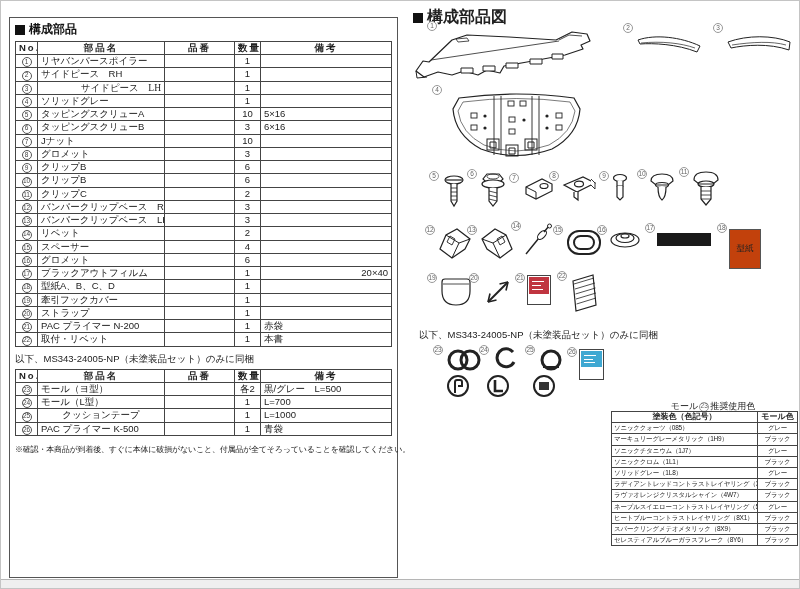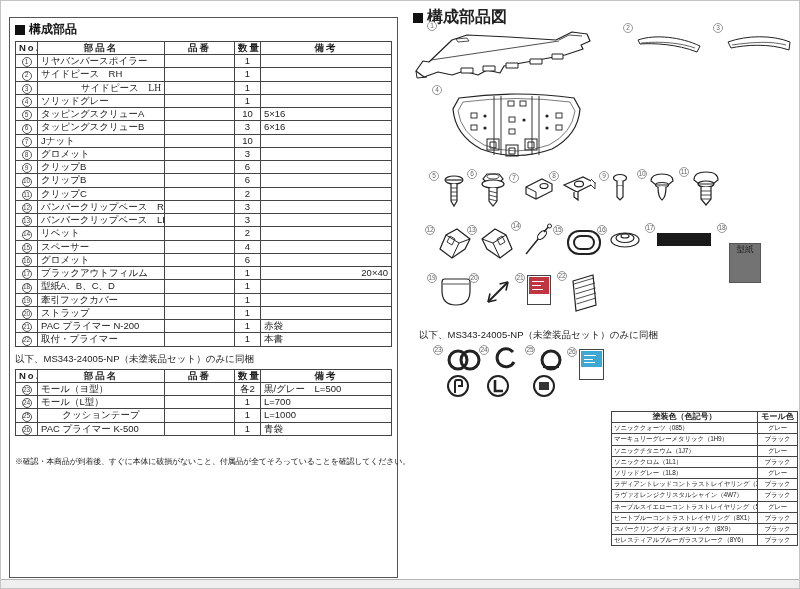--- a/index.html
+++ b/index.html
@@ -13,31 +13,31 @@
   .section-title{display:flex;align-items:center;gap:4px;font-weight:bold;font-size:12px;color:#111;}
   .sq{width:10px;height:10px;background:#111;display:inline-block;flex:0 0 auto;}
 
   table.parts{border-collapse:collapse;width:376px;margin-top:3px;table-layout:fixed;}
   .parts th,.parts td{border:1px solid #444;font-size:9.5px;padding:0 3px;height:12.2px;line-height:12.2px;
                       overflow:hidden;white-space:nowrap;color:#222;}
   .parts th{font-weight:bold;text-align:center;letter-spacing:2px;font-size:9.5px;}
   .circ{display:inline-flex;align-items:center;justify-content:center;width:10px;height:10px;
         border:1px solid #555;border-radius:50%;font-size:6.5px;line-height:1;color:#444;background:#fff;box-sizing:border-box;}
   .subnote{font-size:9.5px;margin-top:6px;color:#222;}
-  .footnote{font-size:8px;margin-top:20px;color:#222;white-space:nowrap;letter-spacing:-0.2px;}
+  .footnote{font-size:8px;margin-top:8px;color:#222;white-space:nowrap;letter-spacing:-0.2px;}
 
   
   .r-title{position:absolute;left:412px;top:6px;display:flex;align-items:center;gap:4px;font-weight:bold;font-size:16px;}
   .abs{position:absolute;}
   .di{position:absolute;display:flex;gap:2px;align-items:flex-start;}
   .dn{margin-top:-2px;flex:0 0 auto;border-color:#999;color:#666;}
   svg{display:block;}
   .film{width:54px;height:13px;margin-top:8px;}
-  .tmpl{width:30px;height:38px;border:1px solid #555;background:#737373;display:flex;align-items:flex-start;justify-content:center;
-        font-size:8.5px;color:#222;margin-top:18px;}
+  .tmpl{width:30px;height:38px;border:1px solid #555;background:#c2410c;display:flex;align-items:center;justify-content:center;
+        font-size:8.5px;color:#222;margin-top:4px;}
   .box{position:relative;border:1px solid #444;background:#fff;box-sizing:border-box;}
   .box .top{position:absolute;left:1px;top:1px;right:1px;}
   .box .line{position:absolute;left:4px;height:1px;background:#fff;}
   .pcirc{width:22px;height:22px;border:2px solid #222;border-radius:50%;display:flex;align-items:center;justify-content:center;box-sizing:border-box;background:#fff;}
 
   
   .molt-title{position:absolute;left:628px;top:399px;width:168px;text-align:center;font-size:9px;
               display:flex;align-items:center;justify-content:center;gap:1px;}
   table.molt{position:absolute;left:610px;top:410px;border-collapse:collapse;width:186px;table-layout:fixed;}
   .molt th,.molt td{border:1px solid #444;font-size:6.5px;padding:0 2px;height:10.2px;line-height:10.2px;
@@ -214,21 +214,21 @@
           </tr>
           <tr>
             <td style="text-align: center;"><span class="circ">21</span></td>
             <td style="text-align: left;">PAC プライマー N-200</td>
             <td style="text-align: left;"></td>
             <td style="text-align: center;">1</td>
             <td style="text-align: left;">赤袋</td>
           </tr>
           <tr>
             <td style="text-align: center;"><span class="circ">22</span></td>
-            <td style="text-align: left;">取付・プライマー</td>
+            <td style="text-align: left;">取付・リベット</td>
             <td style="text-align: left;"></td>
             <td style="text-align: center;">1</td>
             <td style="text-align: left;">本書</td>
           </tr>
         </tbody>
       </table>
     <div class="subnote">以下、MS343-24005-NP（未塗装品セット）のみに同梱</div>
     <table class="parts">
         <colgroup>
           <col style="width: 22px;">
@@ -525,20 +525,25 @@
   <div class="di" style="left:566px;top:348px">
     <span class="circ dn">26</span>
     <div class="box" style="width:25px;height:31px">
       <div class="top" style="height: 16px; background: rgb(63, 168, 210);"></div>
       <div class="line" style="top:5px;width:12px"></div>
       <div class="line" style="top:9px;width:9px"></div>
       <div class="line" style="top:12px;width:11px"></div>
     </div>
   </div>
 
+  <div class="molt-title">
+    <span>モール</span>
+    <span class="circ" style="border-color:#999;color:#666">23</span>
+    <span>推奨使用色</span>
+  </div>
   <table class="molt">
       <colgroup>
         <col style="width: 146px;">
         <col style="width: 40px;">
       </colgroup>
       <thead>
         <tr>
           <th>塗装色（色記号）</th>
           <th>モール色</th>
         </tr>

